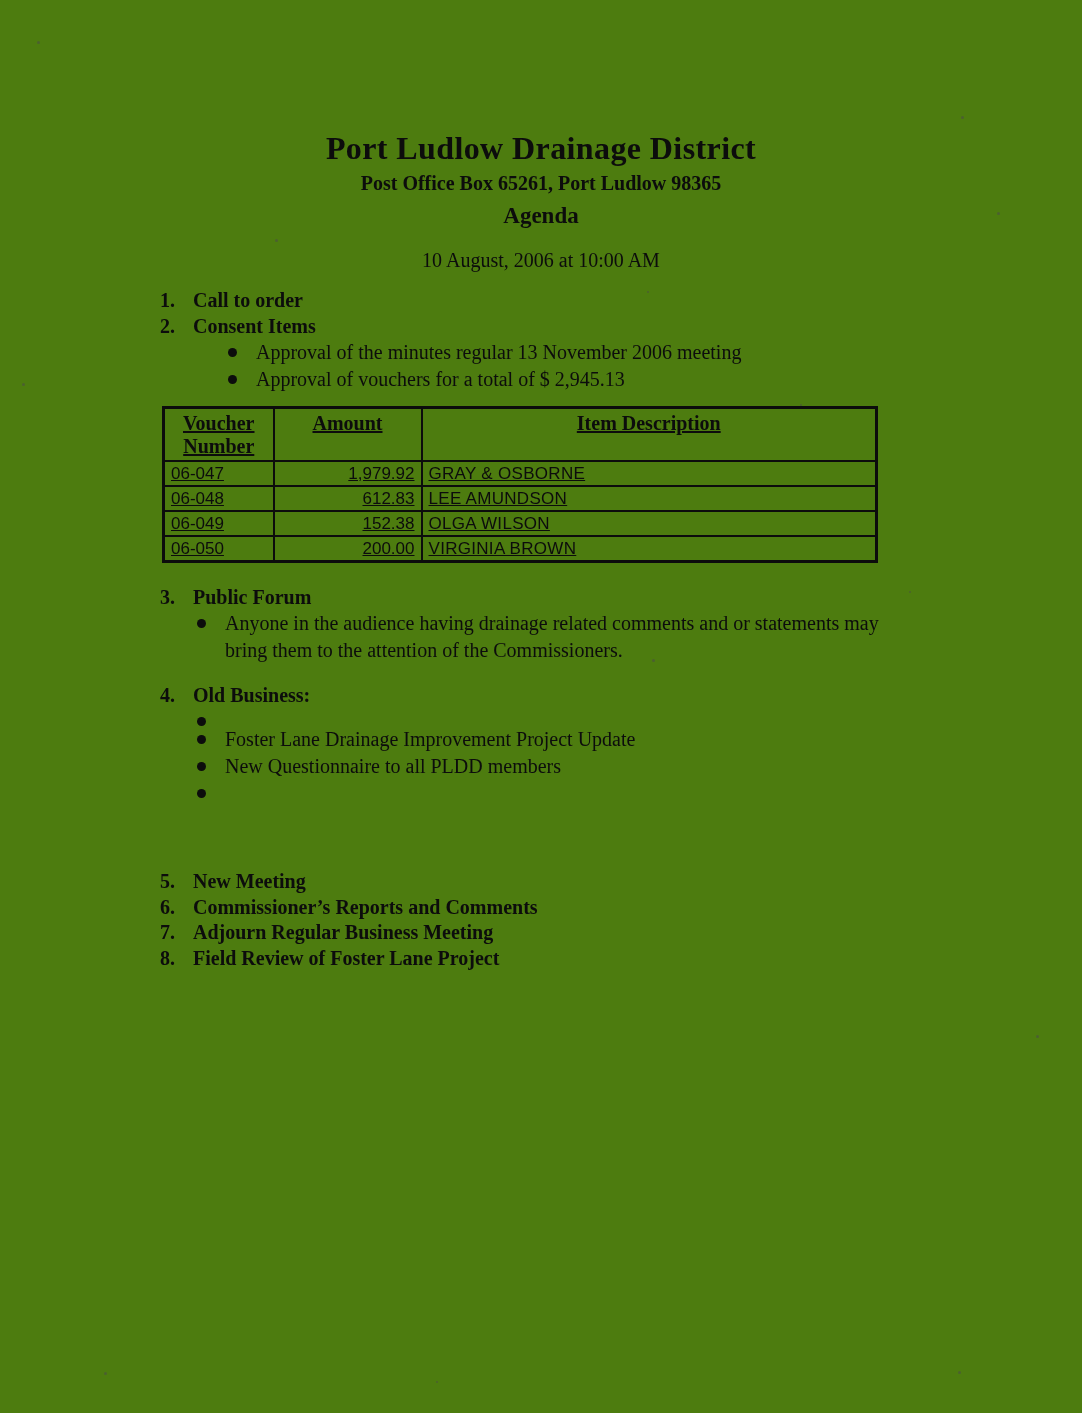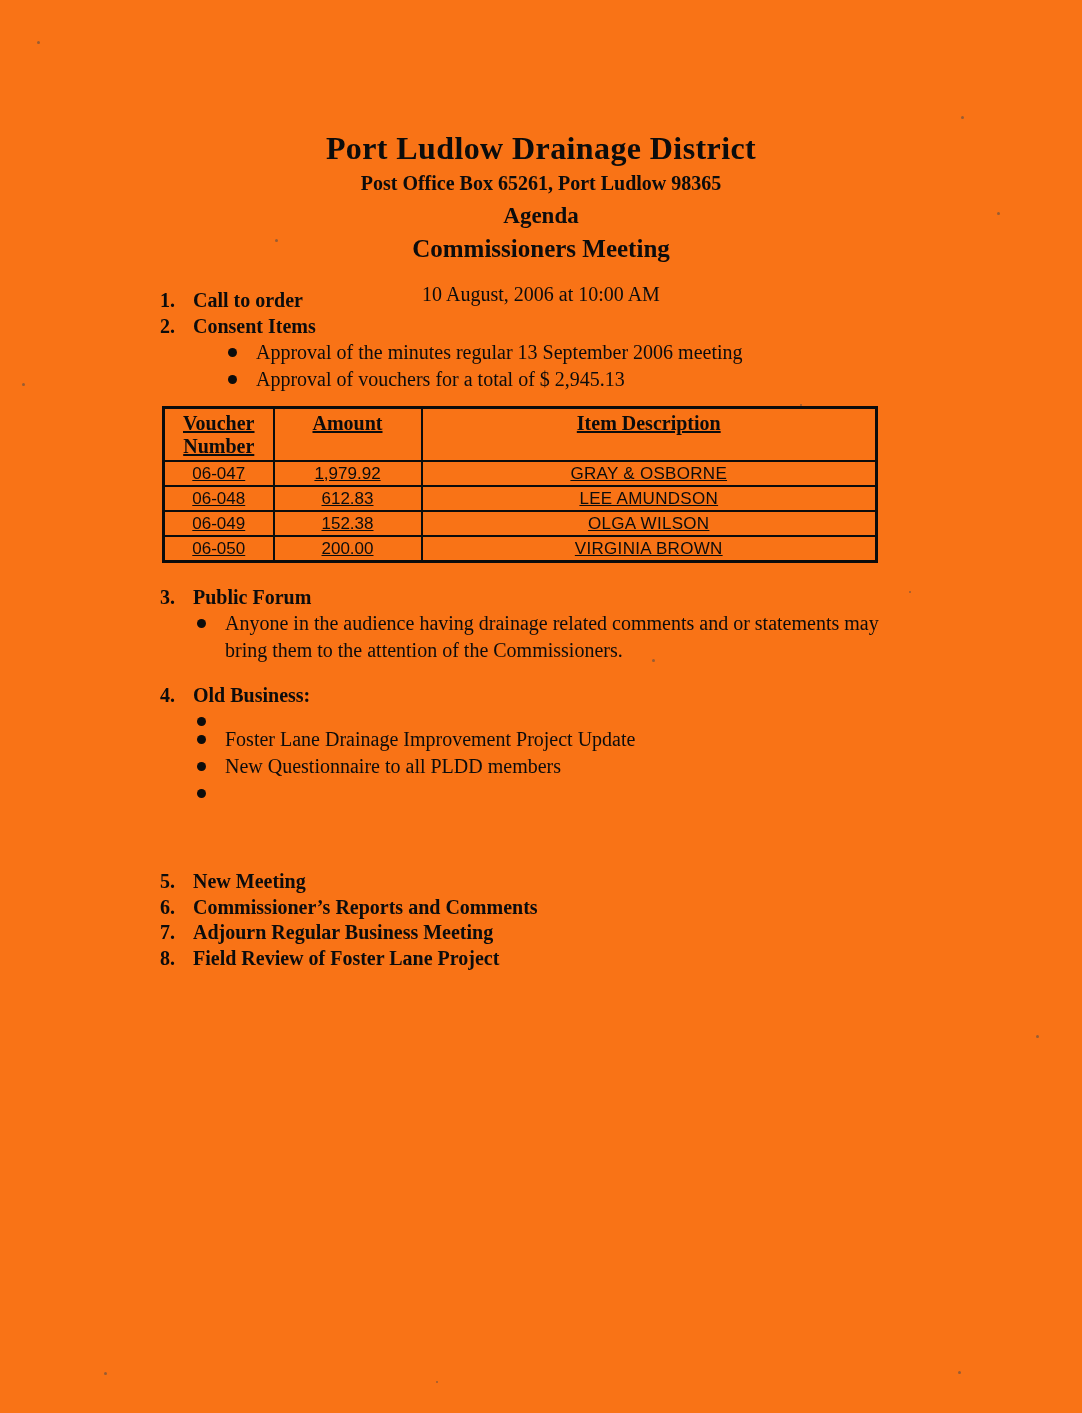--- a/index.html
+++ b/index.html
@@ -1,20 +1,20 @@
 <!DOCTYPE html>
 <html><head>
 <meta charset="utf-8">
 <style>
   html,body { margin:0; padding:0; background:#e8e8e8; }
   .page {
     position:relative;
     width:1082px; height:1413px;
     margin:0 auto;
-    background:#f97316;
+    background:#4d7c0f;
     font-family:"Liberation Serif", serif;
     color:#0c0c0c;
     overflow:hidden;
   }
 
   
   .header { position:absolute; top:131px; left:0; width:100%; text-align:center; }
   .doc-title   { font-size:32px; font-weight:bold; letter-spacing:0.4px; line-height:1.1; }
   .doc-address { font-size:20px; font-weight:bold; margin-top:6px; }
   .doc-label   { font-size:23px; font-weight:bold; margin-top:8px; }
@@ -46,56 +46,55 @@
   table.vtable { border-collapse:collapse; width:100%; border:3px solid #0c0c0c; }
   table.vtable th {
     border:2px solid #0c0c0c;
     font-size:20px; font-weight:bold;
     vertical-align:top; padding-top:3px;
     height:47px;
   }
   table.vtable td {
     border:2px solid #0c0c0c;
     font-family:"Liberation Sans", sans-serif;
-    font-size:17px; height:23px; padding:0 6px;text-align:center;
+    font-size:17px; height:23px; padding:0 6px;
   }
   .col-voucher { width:110px; }
   .col-amount  { width:148px; }
   td.cell-voucher { padding-left:10px; }
   td.cell-amount  { text-align:right; padding-right:7px; }
   td.cell-desc    { padding-left:8px; letter-spacing:0.3px; }
 
   
   .speck { position:absolute; background:#4a4a4a; opacity:0.55; border-radius:50%; }
 </style>
 </head>
 <body>
 
 <div class="page">
 
   <div class="header">
     <div class="doc-title">Port Ludlow Drainage District</div>
     <div class="doc-address">Post Office Box 65261, Port Ludlow 98365</div>
     <div class="doc-label">Agenda</div>
-    <div class="doc-meeting">Commissioners Meeting</div>
     <div class="doc-date">10 August, 2006 at 10:00 AM</div>
   </div>
 
   <div id="section-1-2" class="sec12">
     <div class="numline">
       <span class="num">1.</span>
       <span>Call to order</span>
     </div>
     <div class="numline">
       <span class="num">2.</span>
       <span>Consent Items</span>
     </div>
     <div class="bulletline">
       <span class="bullet-dot"></span>
-      <span>Approval of the minutes regular 13 September 2006 meeting</span>
+      <span>Approval of the minutes regular 13 November 2006 meeting</span>
     </div>
     <div class="bulletline">
       <span class="bullet-dot"></span>
       <span>Approval of vouchers for a total of $ 2,945.13</span>
     </div>
   </div>
 
   <div id="voucher-table-wrap">
     <table class="vtable">
       <colgroup>

